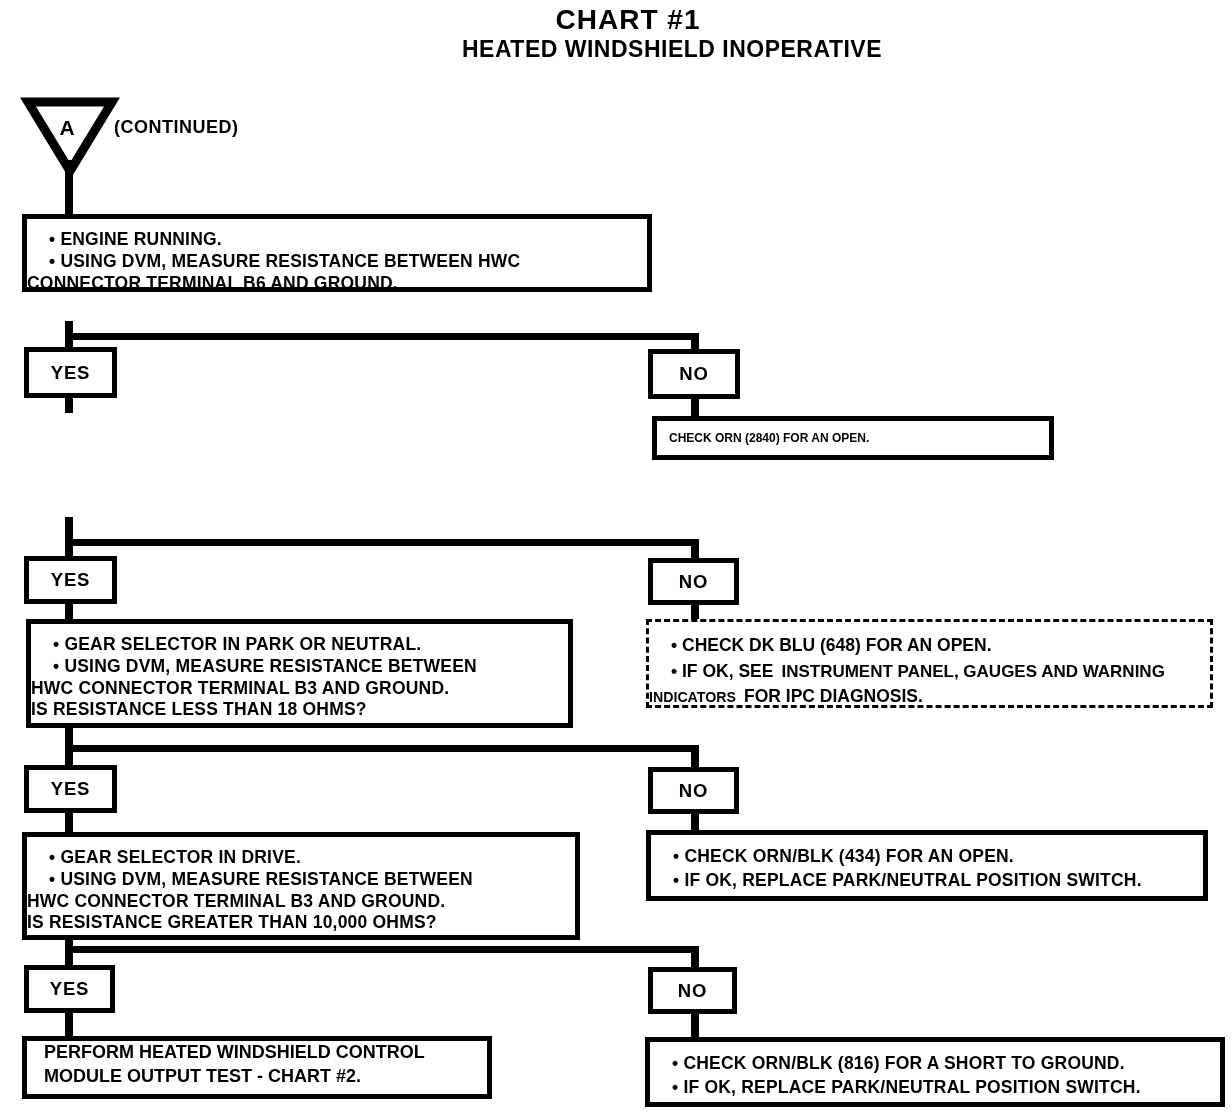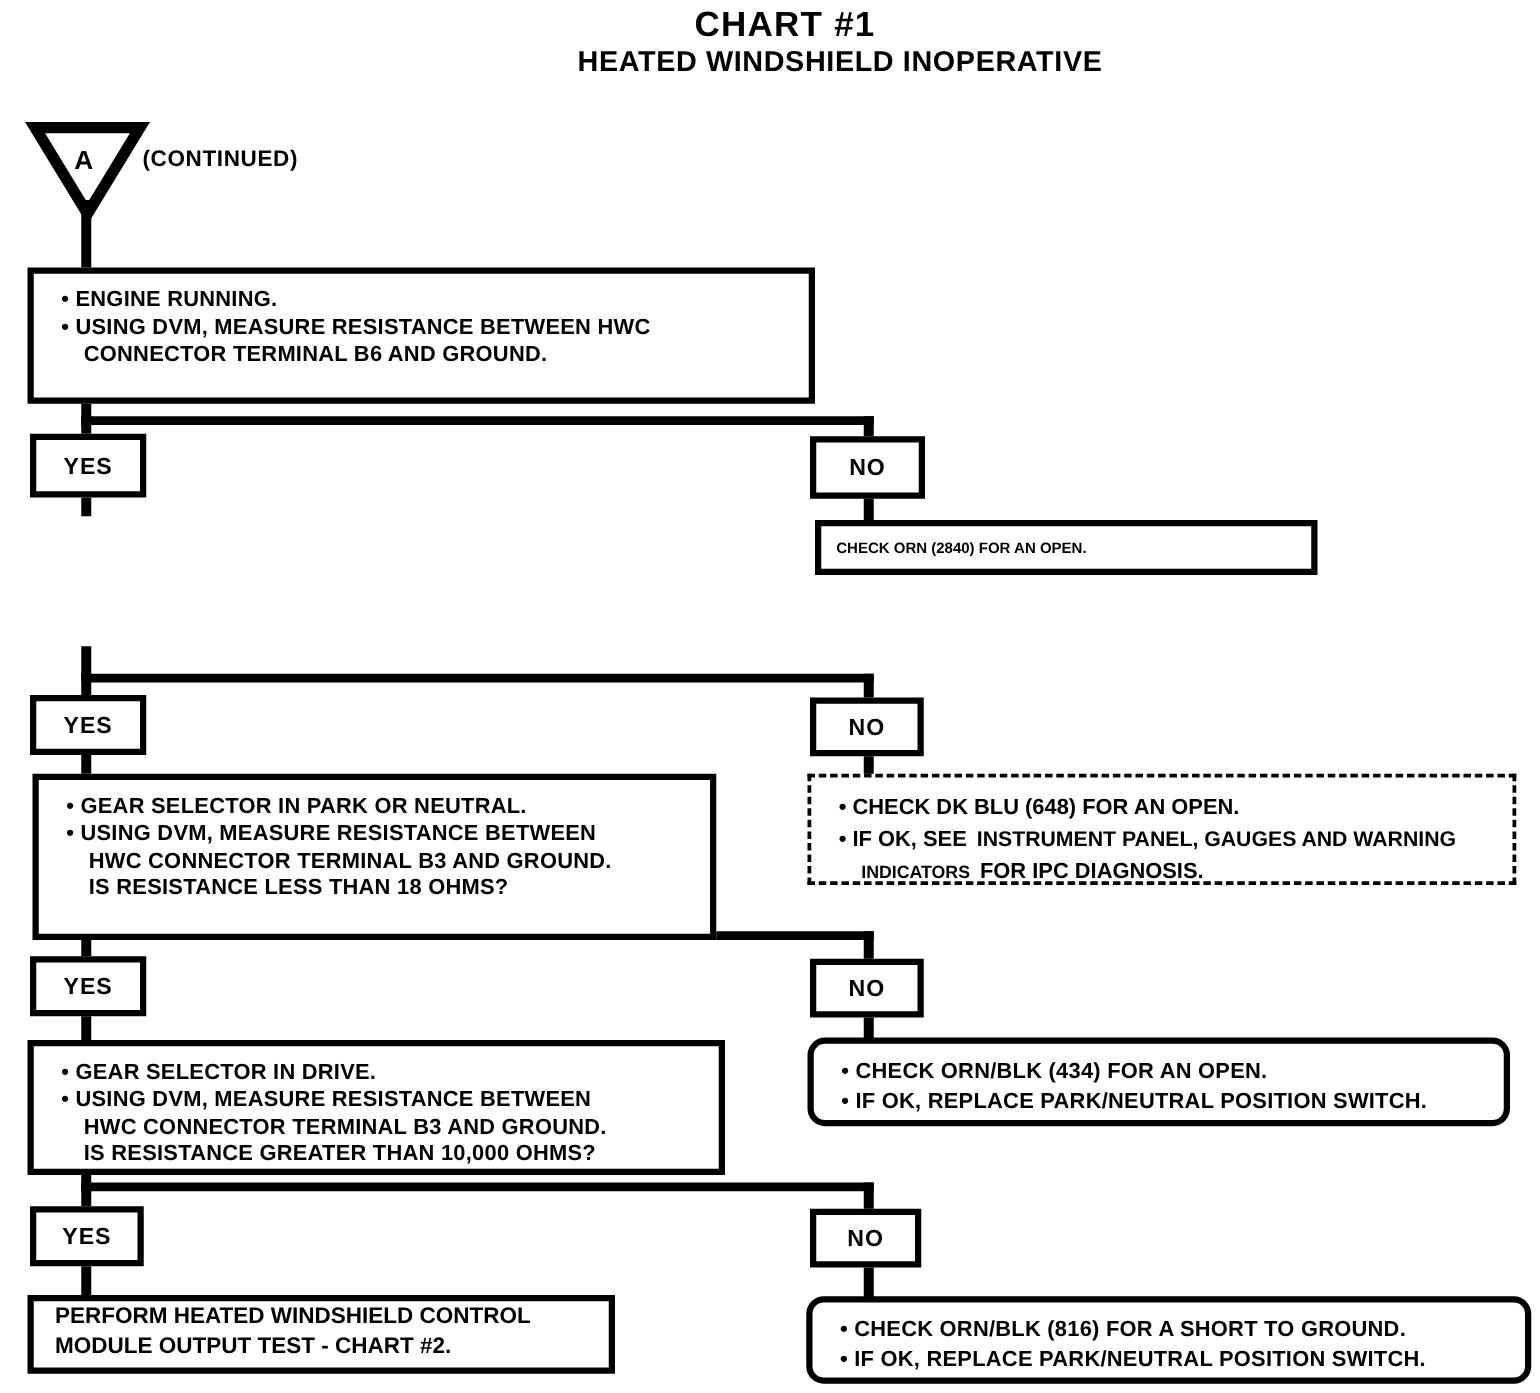--- a/index.html
+++ b/index.html
@@ -15,25 +15,25 @@
   .ttl1 { top:4px; left:616px; transform:translateX(-50%); font-size:28px; letter-spacing:1px; white-space:nowrap; }
   .ttl2 { top:36px; left:660px; transform:translateX(-50%); font-size:23px; letter-spacing:0.5px; white-space:nowrap; }
   .note { top:117px; left:102px; font-size:18px; letter-spacing:0.5px; }
   .vline, .hline { position:absolute; background:var(--ink); }
   .box {
     position:absolute; box-sizing:border-box; background:var(--paper);
     border:5px solid var(--ink); font-weight:bold;
   }
   .q { font-size:17.5px; line-height:21.8px; letter-spacing:0.2px; padding-top:10px; }
   .bl { padding-left:22px; white-space:nowrap; }
-  .cl { padding-left:40px; white-space:nowrap; }
+  .cl { white-space:nowrap; }
   .yn { display:flex; align-items:center; justify-content:center; font-size:18.5px; letter-spacing:0.8px; }
   .act { font-size:17.5px; letter-spacing:0.2px; }
   .act1 { display:flex; align-items:center; padding-left:12px; font-size:12px; white-space:nowrap; }
-  .act2 { padding-top:9px; line-height:24px;border-radius:14px; }
+  .act2 { padding-top:9px; line-height:24px; }
   .dashed { border:3px dashed var(--ink); padding-top:11px; line-height:25.5px; font-size:17.5px; }
   .ref { font-size:17px; letter-spacing:0px; margin-left:8px; }
   .ref2 { font-size:14.2px; letter-spacing:0px; margin-right:8px; }
   .fin { padding-top:0; line-height:23.5px; font-size:18px; }
   .fin .bl0 { padding-left:17px; white-space:nowrap; }
   svg text { font-family:"Liberation Sans", sans-serif; font-weight:bold; }
 </style>
 </head>
 <body>
 
@@ -71,42 +71,42 @@
   <div class="vline" style="left:679px; top:811px; width:8px; height:22px;"></div>
   <div class="vline" style="left:53px; top:810px; width:8px; height:25px;"></div>
 
   <div class="vline" style="left:53px; top:936px; width:8px; height:16px;"></div>
   <div class="hline" style="left:53px; top:946px; width:634px; height:7px;"></div>
   <div class="vline" style="left:53px; top:946px; width:8px; height:22px;"></div>
   <div class="vline" style="left:679px; top:946px; width:8px; height:24px;"></div>
   <div class="vline" style="left:679px; top:1011px; width:8px; height:28px;"></div>
   <div class="vline" style="left:53px; top:1010px; width:8px; height:28px;"></div>
 
-  <div class="box q" style="left:10px; top:214px; width:630px; height:109px;">
+  <div class="box q" style="left:10px; top:214px; width:630px; height:78px;">
     <div class="bl">• ENGINE RUNNING.</div>
     <div class="bl">• USING DVM, MEASURE RESISTANCE BETWEEN HWC</div>
     <div class="cl">CONNECTOR TERMINAL B6 AND GROUND.</div>
   </div>
 
   <div class="box yn" style="left:12px; top:347px; width:93px; height:51px;">YES</div>
   <div class="box yn" style="left:636px; top:349px; width:92px; height:50px;">NO</div>
 
   <div class="box act1" style="left:640px; top:416px; width:402px; height:44px;">CHECK ORN (2840) FOR AN OPEN.</div>
 
 
   <div class="box yn" style="left:12px; top:556px; width:93px; height:48px;">YES</div>
   <div class="box yn" style="left:636px; top:558px; width:91px; height:47px;">NO</div>
 
   <div class="box dashed" style="left:634px; top:619px; width:567px; height:89px;">
     <div class="bl">• CHECK DK BLU (648) FOR AN OPEN.</div>
     <div class="bl"><span>• IF OK, SEE</span><span class="ref">INSTRUMENT PANEL, GAUGES AND WARNING</span></div>
     <div class="cl"><span class="ref2">INDICATORS</span><span>FOR IPC DIAGNOSIS.</span></div>
   </div>
 
-  <div class="box q" style="left:14px; top:619px; width:547px; height:133px;">
+  <div class="box q" style="left:14px; top:619px; width:547px; height:109px;">
     <div class="bl">• GEAR SELECTOR IN PARK OR NEUTRAL.</div>
     <div class="bl">• USING DVM, MEASURE RESISTANCE BETWEEN</div>
     <div class="cl">HWC CONNECTOR TERMINAL B3 AND GROUND.</div>
     <div class="cl">IS RESISTANCE LESS THAN 18 OHMS?</div>
   </div>
 
   <div class="box yn" style="left:12px; top:765px; width:93px; height:48px;">YES</div>
   <div class="box yn" style="left:636px; top:767px; width:91px; height:47px;">NO</div>
 
   <div class="box act act2" style="left:634px; top:830px; width:562px; height:71px;">

